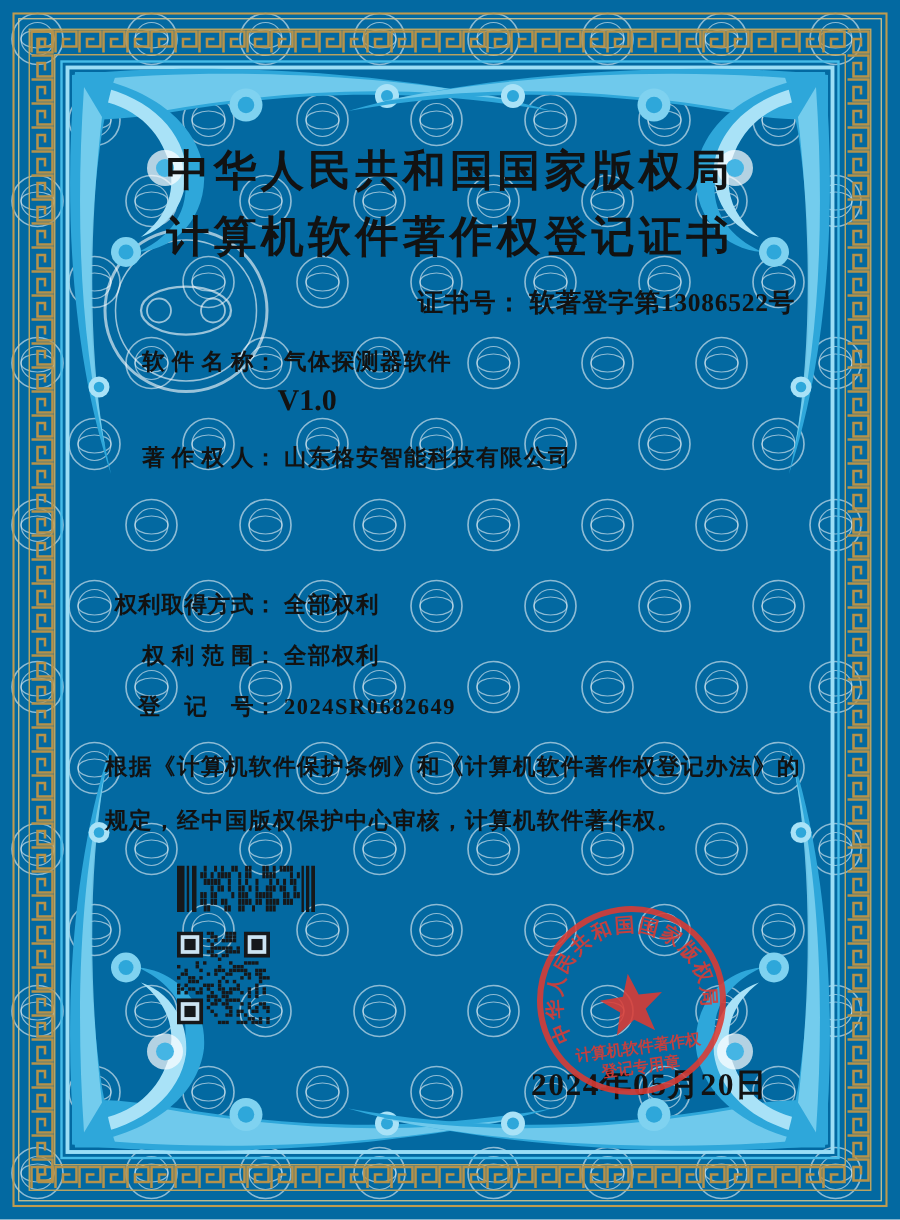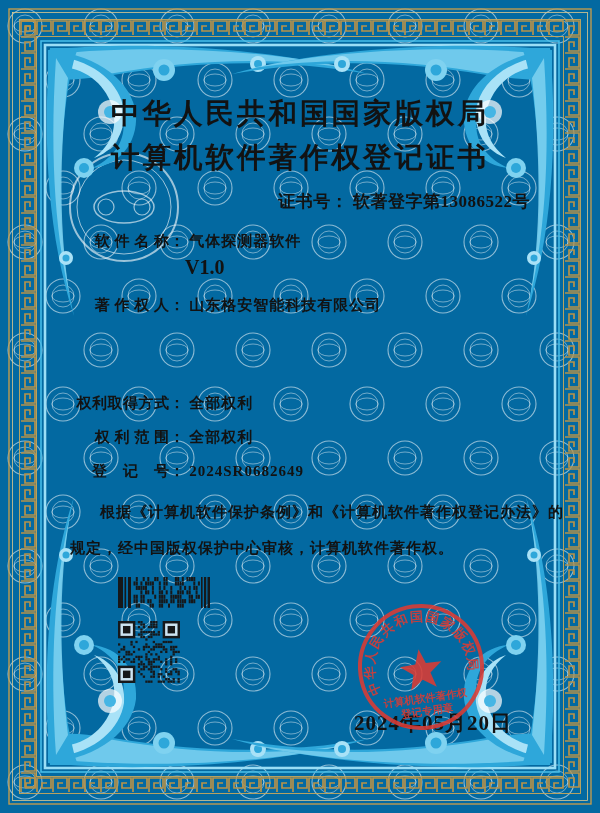--- a/index.html
+++ b/index.html
@@ -13,21 +13,21 @@
   .title{left:0;width:100%;text-align:center;font-size:28.5px;font-weight:bold;letter-spacing:3px;white-space:nowrap;}
   .t1{top:95px;}
   .t2{top:139px;}
   .certno{top:190px;right:70px;font-size:17px;font-weight:bold;letter-spacing:0.5px;white-space:nowrap;}
   .row{left:72px;font-size:15px;font-weight:bold;letter-spacing:0.5px;white-space:nowrap;}
   .row .label{display:inline-block;min-width:113px;text-align:right;}
   .row .value{letter-spacing:1px;}
   .r1{top:232px;} .rv2{top:256px;left:185px;font-size:20px;font-weight:bold;}
   .r2{top:296px;} .r3{top:394px;} .r4{top:428px;} .r5{top:462px;}
   .statement{left:70px;width:466px;font-size:15px;font-weight:bold;letter-spacing:1px;line-height:20px;white-space:nowrap;}
-  .s1{top:502px;padding-left:30px;}
+  .s1{top:502px;}
   .s2{top:538px;}
   #barcode{position:absolute;left:118px;top:577px;z-index:2;}
   #qrcode{position:absolute;left:118px;top:621px;z-index:2;}
   .date{left:354px;top:709px;font-size:21px;font-weight:bold;letter-spacing:1px;z-index:2;}
   #seal{position:absolute;left:346px;top:592px;width:150px;height:150px;z-index:3;pointer-events:none;}
 </style>
 </head>
 <body>
 
 <div class="certificate">

